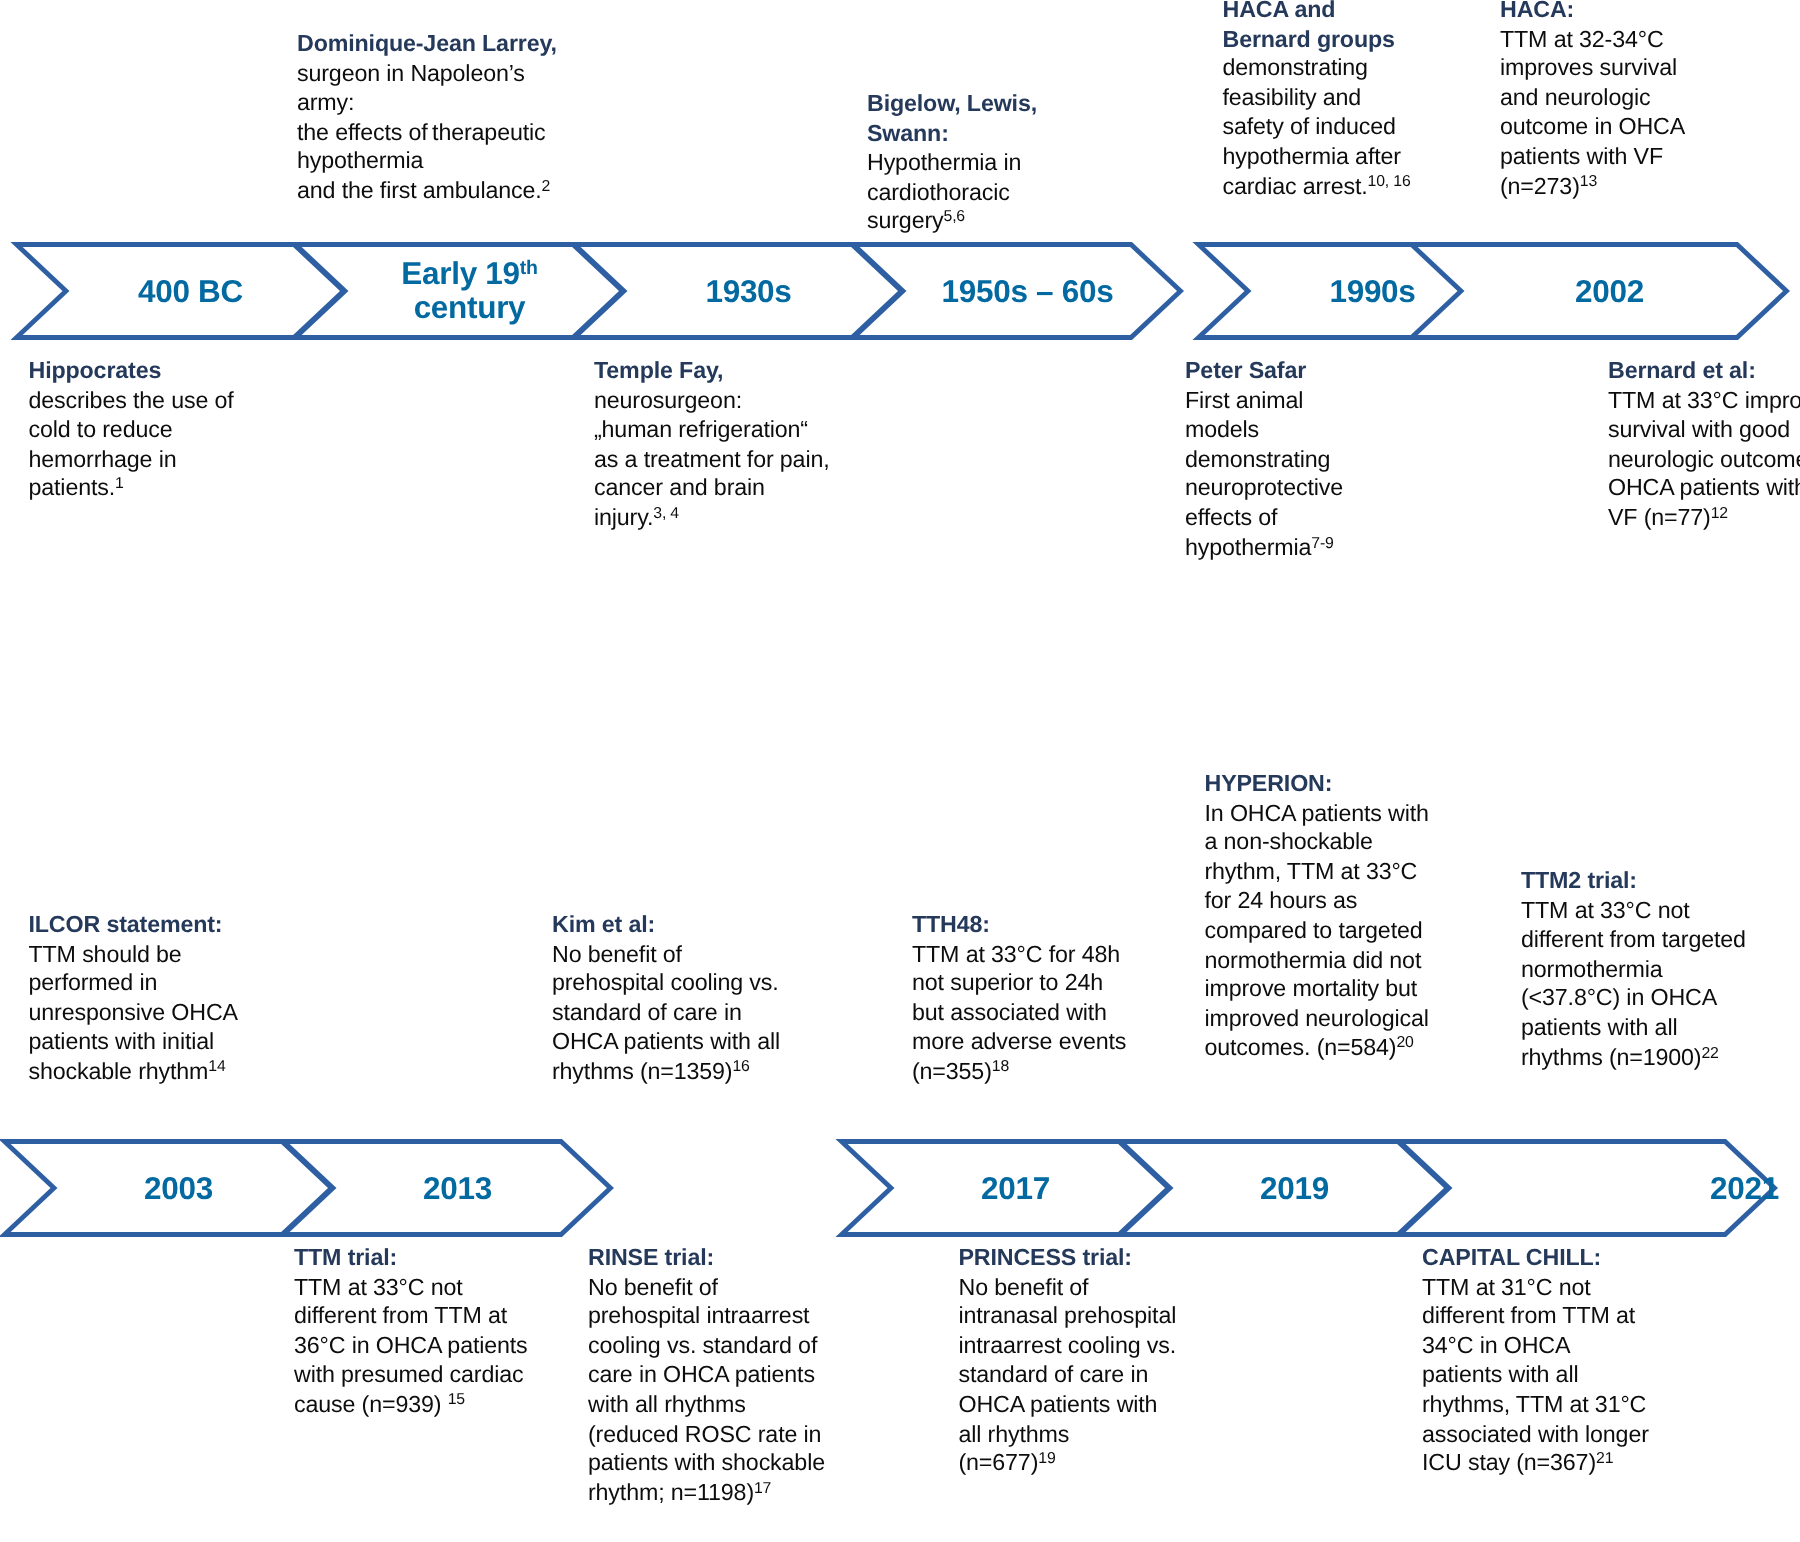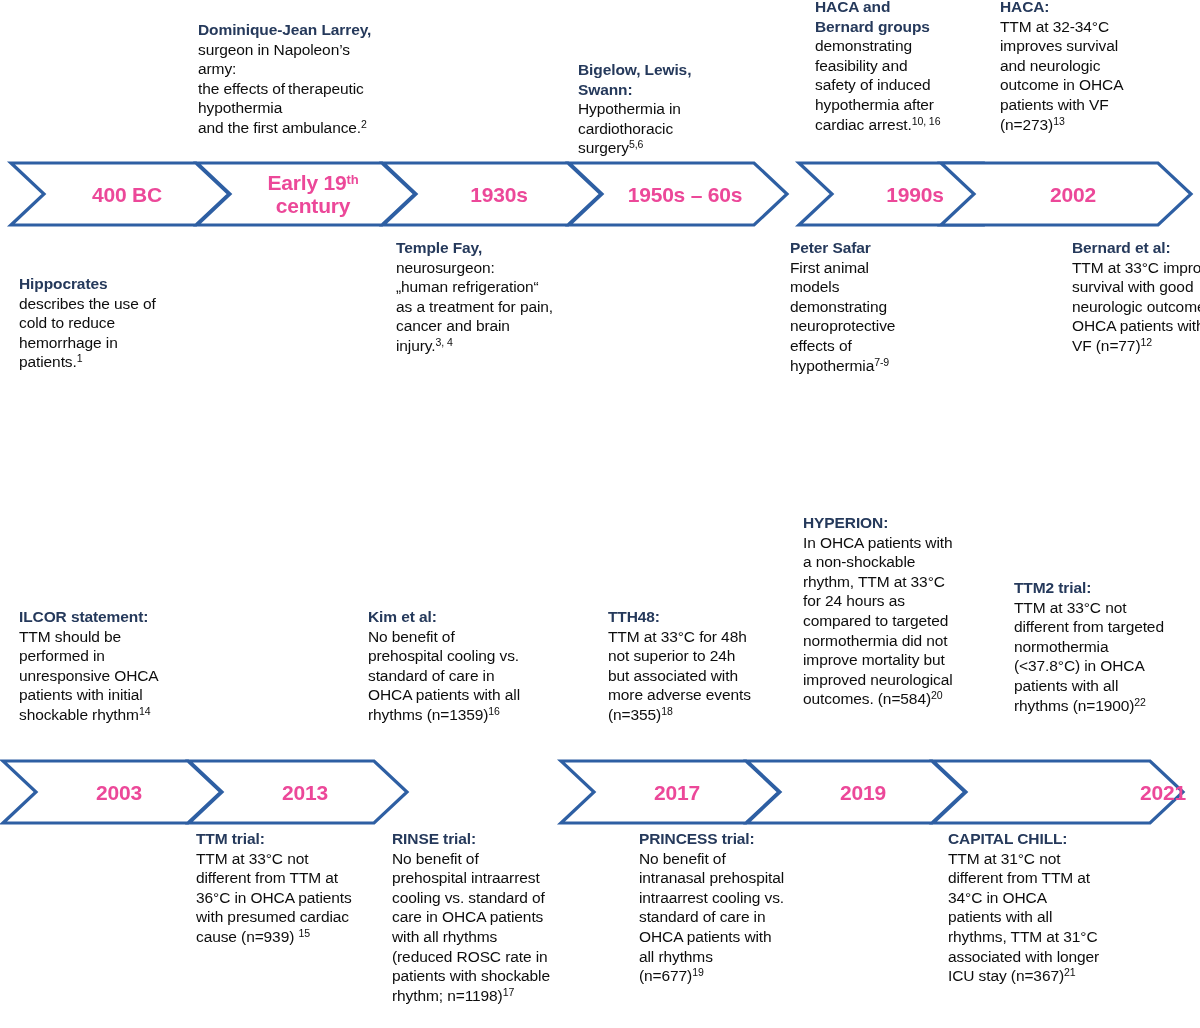--- a/index.html
+++ b/index.html
@@ -64,21 +64,21 @@
     left: 0; top: 0;
     width: 100%;
     height: 100%;
     overflow: visible;
   }
   .chev .lbl {
     position: relative;
     z-index: 3;
     font-weight: bold;
     font-size: 21px;
-    color: #ec4899;
+    color: #0369a1;
     text-align: center;
     line-height: 23px;
     padding-left: 14px;
     letter-spacing: -0.2px;
   }
   .chev .lbl sup {
     font-size: 0.62em;
     vertical-align: 0.5em;
     line-height: 0;
   }
@@ -146,21 +146,21 @@
     </div>
 
     <div class="chev" style="left:930px; width:256px;">
       <svg viewBox="0 0 256 68" preserveAspectRatio="none">
         <polygon points="3,3 220,3 253,34 220,65 3,65 36,34" fill="#ffffff" stroke="#2E5FA3" stroke-width="3.2"></polygon>
       </svg>
       <span class="lbl">2002</span>
     </div>
   </div>
 
-  <div class="note" style="left:19px; top:238px; width:215px;margin-top:36px;">
+  <div class="note" style="left:19px; top:238px; width:215px;">
     <span class="nh">Hippocrates</span>
     <span class="nb">describes the use of<br>cold to reduce<br>hemorrhage in<br>patients.<sup>1</sup></span>
   </div>
 
   <div class="note" style="left:396px; top:238px; width:215px;">
     <span class="nh">Temple Fay,</span>
     <span class="nb">neurosurgeon:<br>„human refrigeration“<br>as a treatment for pain,<br>cancer and brain<br>injury.<sup>3, 4</sup></span>
   </div>
 
   <div class="note" style="left:768px; top:238px; width:185px;margin-left:22px;">

